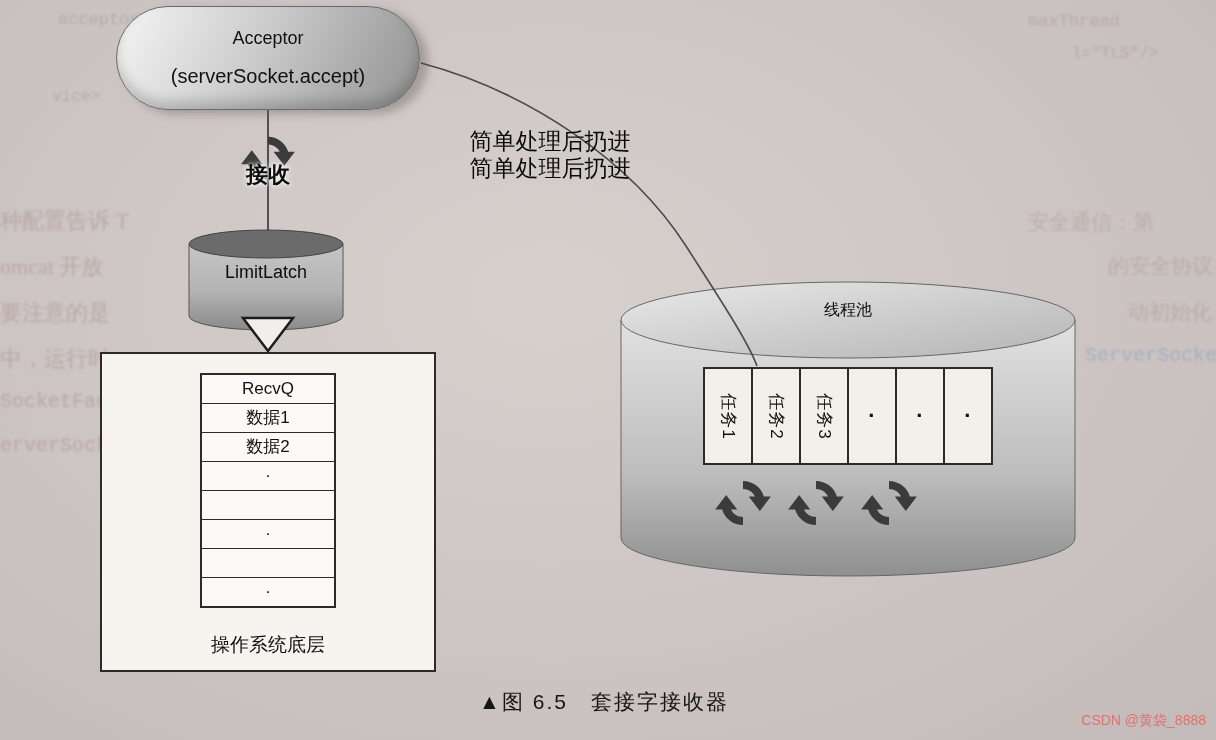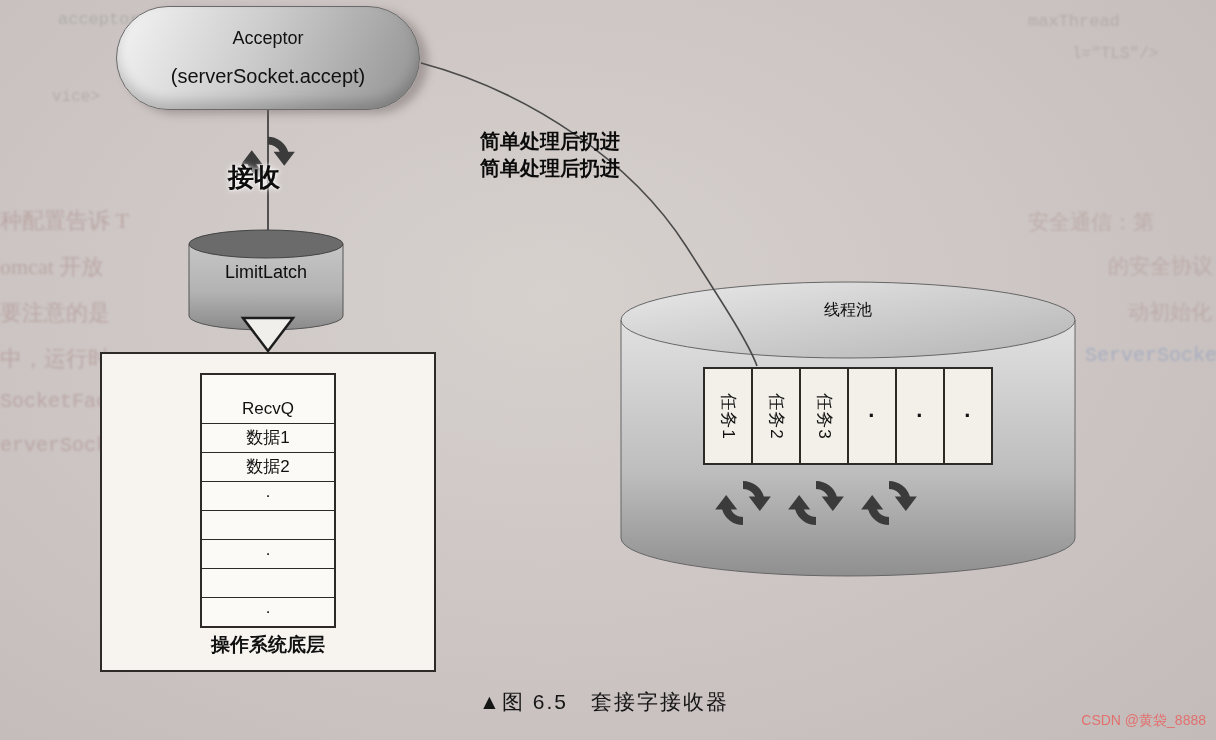--- a/index.html
+++ b/index.html
@@ -39,22 +39,22 @@
     box-shadow:8px 4px 8px rgba(110,100,100,.45), inset 0 -8px 12px rgba(0,0,0,.18);
     display:flex; flex-direction:column; align-items:center; justify-content:center; gap:16px;
   }
   .stadium .t1{font-size:18px; color:#111;}
   .stadium .t2{font-size:20px; color:#111;}
 
   
   .sync{position:absolute;}
   .sync-top{left:240px; top:130px; width:56px; height:56px;}
   .receive-label{
-    position:absolute; left:228px; top:160px; width:80px; 
-    font-size:26px; font-weight:bold; color:#0d0d0d;
+    position:absolute; left:228px; top:160px; width:80px; text-align:center;
+    font-size:22px; font-weight:bold; color:#0d0d0d;
     text-shadow:0 0 3px #fff, 0 0 6px #fff;
   }
 
   
   .cyl-small{position:absolute; left:186px; top:228px; width:160px; height:105px;}
   .cyl-small-label{
     position:absolute; left:186px; top:262px; width:160px; text-align:center;
     font-size:18px; color:#0d0d0d;
   }
 
@@ -64,24 +64,24 @@
     background:#f7f4ef; border:2px solid #2e2a28; box-sizing:border-box;
   }
   .recvq{
     position:absolute; left:98px; top:19px; width:132px;
     border:2px solid #2e2a28; background:#fcfaf6;
   }
   .recvq-row{
     height:28px; line-height:28px; text-align:center; font-size:17px; color:#111;
     border-top:1.5px solid #2e2a28;
   }
-  .recvq-row:first-child{border-top:none;margin-top:20px;}
+  .recvq-row:first-child{border-top:none;}
   .os-label{
     position:absolute; left:0; right:0; bottom:12px; text-align:center;
-    font-size:19px; font-weight:700; color:#111;
+    font-size:19px; font-weight:400; color:#111;
   }
 
   
   .pool{position:absolute; left:618px; top:280px; width:460px; height:300px;}
   .pool-title{position:absolute; left:0; right:0; top:20px; text-align:center;
     font-size:16px; color:#0d0d0d;}
   .pool-queue{
     position:absolute; left:85px; top:87px; height:94px; display:flex;
     border:2px solid #2e2a28; background:#f3f0ea; box-sizing:content-box;
   }
@@ -91,21 +91,21 @@
   }
   .cell:first-child{border-left:none;}
   .cell .vtext{transform:rotate(90deg); white-space:nowrap; letter-spacing:1px;}
   .cell.dot{font-size:22px; font-weight:bold;}
   .p-sync{width:58px; height:58px; top:194px;}
   .p1{left:96px;} .p2{left:169px;} .p3{left:242px;}
 
   
   .conn-label{
     position:absolute; left:440px; top:128px; width:220px; text-align:center;
-    font-weight:bold; font-size:20px; line-height:27px; color:#0b0b0b;
+    font-weight:normal; font-size:23px; line-height:27px; color:#0b0b0b;
   }
   .caption{
     position:absolute; left:0; right:8px; top:688px; text-align:center;
     font-size:21px; color:#151515; letter-spacing:2px;
   }
   .watermark{
     position:absolute; right:10px; top:712px; font-size:14px; color:#e2716e;
   }
 </style>
 </head>

